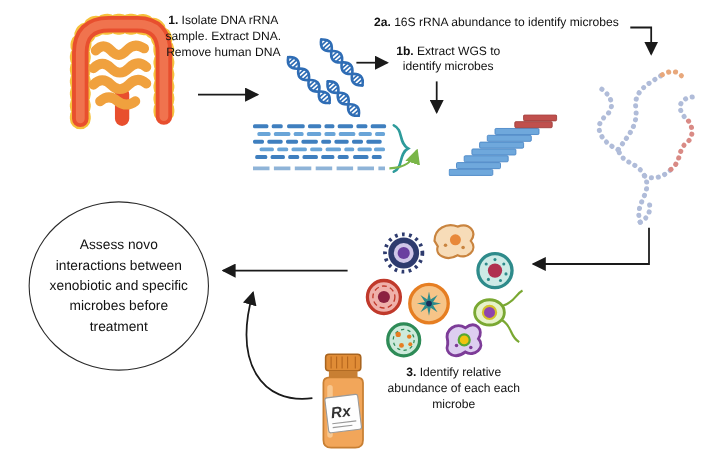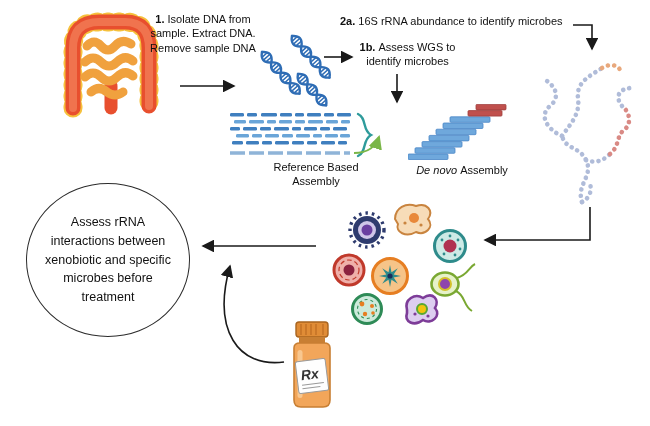--- a/index.html
+++ b/index.html
@@ -35,21 +35,21 @@
     <path d="M56,80 L56,102" stroke="#e84f2e" stroke-width="13" stroke-linecap="round" fill="none"></path>
     <g stroke="#f0a13e" stroke-width="9" stroke-linecap="round" fill="none">
       <path d="M32,40 Q39,32 46,40 Q53,48 60,40 Q67,32 76,38"></path>
       <path d="M30,56 Q38,48 46,56 Q54,64 62,56 Q70,48 78,55"></path>
       <path d="M30,71 Q38,63 46,71 Q54,79 62,71 Q70,63 78,70"></path>
       <path d="M36,86 Q44,79 52,86 Q60,92 68,86"></path>
     </g>
   </svg>
 
   <div class="txt s1">
-    <b class="num">1.</b><span>Isolate DNA from sample. Extract DNA. Remove sample DNA</span>
+    <b class="num">1.</b><span>Isolate DNA rRNA sample. Extract DNA. Remove human DNA</span>
   </div>
 
   <svg class="abs" style="left:246px;top:12px" width="96" height="108" viewBox="0 0 96 108">
     <g transform="translate(16,40) rotate(-42)" stroke="#2f6db5" stroke-width="2.4" fill="none" stroke-linecap="round">
       <path d="M0,0 Q9,7 0,14 Q-9,21 0,28 Q9,35 0,42 Q-9,49 0,56"></path>
       <path d="M0,0 Q-9,7 0,14 Q9,21 0,28 Q-9,35 0,42 Q9,49 0,56"></path>
       <g stroke-width="1.5">
         <line x1="-3.3" y1="4" x2="3.3" y2="4"></line>
           <line x1="-4.4" y1="7" x2="4.4" y2="7"></line>
           <line x1="-3.3" y1="10" x2="3.3" y2="10"></line>
@@ -96,21 +96,21 @@
           <line x1="-4.4" y1="35" x2="4.4" y2="35"></line>
           <line x1="-3.3" y1="38" x2="3.3" y2="38"></line>
       </g>
     </g>
   </svg>
 
   <div class="txt s2a">
     <b class="num">2a.</b><span>16S rRNA abundance to identify microbes</span>
   </div>
   <div class="txt s2b">
-    <b class="num">1b.</b><span>Assess WGS to identify microbes</span>
+    <b class="num">1b.</b><span>Extract WGS to identify microbes</span>
   </div>
 
   <svg class="abs" style="left:228px;top:112px" width="170" height="48" viewBox="0 0 170 48">
     <defs>
       <marker id="ahg" markerWidth="7" markerHeight="7" refX="6" refY="3.5" orient="auto">
         <path d="M0,0 L7,3.5 L0,7 Z" fill="#7ab648"></path>
       </marker>
     </defs>
     <g fill="#3f7fbf">
       <rect x="2" y="1" width="14" height="3.6" rx="1.4"></rect>
@@ -159,40 +159,36 @@
         <rect x="47" y="29" width="14" height="3.6" rx="1.4"></rect>
         <rect x="64" y="29" width="12" height="3.6" rx="1.4"></rect>
         <rect x="79" y="29" width="10" height="3.6" rx="1.4"></rect>
         <rect x="93" y="29" width="14" height="3.6" rx="1.4"></rect>
         <rect x="110" y="29" width="9" height="3.6" rx="1.4"></rect>
     </g>
     <line x1="2" y1="41" x2="122" y2="41" stroke="#8fb4d8" stroke-width="3.4" stroke-dasharray="15 4"></line>
     <path d="M130,2 C139,6 134,18 143,23 C134,28 139,40 130,44" fill="none" stroke="#2e9b9b" stroke-width="2.4" stroke-linecap="round"></path>
     <path d="M126,41 C140,41 148,34 151,25" fill="none" stroke="#7ab648" stroke-width="2" marker-end="url(#ahg)"></path>
   </svg>
-  <div class="txt lab-ref">Reference Based Assembly</div>
 
   <svg class="abs" style="left:408px;top:104px" width="106" height="58" viewBox="0 0 106 58">
     <g fill="#6fa8dc" stroke="#4a86c6" stroke-width="0.8">
       <rect x="0" y="50" width="40" height="5.5" rx="1"></rect>
       <rect x="7" y="43.8" width="40" height="5.5" rx="1"></rect>
       <rect x="14" y="37.6" width="40" height="5.5" rx="1"></rect>
       <rect x="21" y="31.4" width="40" height="5.5" rx="1"></rect>
       <rect x="28" y="25.2" width="40" height="5.5" rx="1"></rect>
       <rect x="35" y="19" width="40" height="5.5" rx="1"></rect>
       <rect x="42" y="12.8" width="40" height="5.5" rx="1"></rect>
     </g>
     <g fill="#c0504d" stroke="#9e3d3b" stroke-width="0.8">
       <rect x="60" y="6.6" width="34" height="5.5" rx="1"></rect>
       <rect x="68" y="0.4" width="30" height="5.5" rx="1"></rect>
     </g>
   </svg>
-  <div class="txt lab-dn">
-    <i>De novo</i><span class="dn-rest">Assembly</span>
-  </div>
 
   <svg class="abs" style="left:520px;top:52px" width="125" height="155" viewBox="0 0 125 155">
     <g fill="none" stroke-linecap="round" stroke-width="4.6" stroke-dasharray="0.1 6.2">
       <path stroke="#b0bcd9" d="M62,150 C56,132 74,124 66,108 C59,94 46,98 42,84"></path>
       <path stroke="#b0bcd9" d="M42,84 C28,78 18,64 30,54 C42,44 34,32 22,26"></path>
       <path stroke="#b0bcd9" d="M42,84 C52,70 60,62 58,46 C56,30 70,24 82,16"></path>
       <path stroke="#b0bcd9" d="M66,108 C76,112 84,108 90,102"></path>
       <path stroke="#d98a85" d="M90,102 C100,94 96,84 104,78 C112,72 110,60 102,54"></path>
       <path stroke="#b0bcd9" d="M102,54 C94,44 100,36 112,36"></path>
       <path stroke="#e8a87c" d="M82,16 C92,10 100,14 102,22"></path>
@@ -253,21 +249,21 @@
     </g>
     <g>
       <path d="M85,118 C82,107 93,101 101,106 C111,99 118,108 113,116 C120,124 109,133 101,128 C92,135 82,130 85,121 Z" fill="#ddcef0" stroke="#7d3c98" stroke-width="2.6"></path>
       <circle cx="100" cy="117" r="5" fill="#f1c40f" stroke="#58a832" stroke-width="2"></circle>
       <circle cx="93" cy="122" r="1.6" fill="#7d3c98"></circle>
       <circle cx="106" cy="124" r="1.6" fill="#7d3c98"></circle>
     </g>
   </svg>
 
   <div class="big-circle">
-    <span>Assess rRNA interactions between xenobiotic and specific microbes before treatment</span>
+    <span>Assess novo interactions between xenobiotic and specific microbes before treatment</span>
   </div>
 
   <svg class="abs" style="left:282px;top:320px" width="62" height="92" viewBox="0 0 62 92">
     <rect x="14" y="2" width="32" height="15" rx="3" fill="#e08c36" stroke="#a8641f" stroke-width="1.4"></rect>
     <g stroke="#b5651d" stroke-width="1">
       <line x1="19" y1="4" x2="19" y2="15"></line>
         <line x1="24" y1="4" x2="24" y2="15"></line>
         <line x1="29" y1="4" x2="29" y2="15"></line>
       <line x1="34" y1="4" x2="34" y2="15"></line>
         <line x1="41" y1="4" x2="41" y2="15"></line>
@@ -276,20 +272,23 @@
     <path d="M12,28 Q12,23 18,23 L42,23 Q48,23 48,28 L48,80 Q48,87 41,87 L19,87 Q12,87 12,80 Z" fill="#f2a65a" stroke="#c87f33" stroke-width="1.6"></path>
     <rect x="15.5" y="30" width="5" height="48" rx="2.5" fill="#f8c78f"></rect>
     <g transform="rotate(-7 30 56)">
       <rect x="15" y="40" width="30" height="32" rx="2" fill="#fefefe" stroke="#9a9a9a" stroke-width="1"></rect>
       <text x="19" y="59" font-size="14" font-style="italic" font-weight="bold" fill="#333">Rx</text>
       <line x1="19" y1="64" x2="41" y2="64" stroke="#999" stroke-width="1"></line>
       <line x1="19" y1="67.5" x2="37" y2="67.5" stroke="#999" stroke-width="1"></line>
     </g>
   </svg>
 
+  <div class="txt s3">
+    <b class="num">3.</b><span>Identify relative abundance of each each microbe</span>
+  </div>
 
   <svg class="abs arrows" style="left:0;top:0" width="650" height="426" viewBox="0 0 650 426">
     <defs>
       <marker id="ah" markerWidth="8" markerHeight="8" refX="7" refY="4" orient="auto">
         <path d="M0,0 L8,4 L0,8 Z" fill="#1a1a1a"></path>
       </marker>
     </defs>
     <path class="ar" d="M180,86 L234,86"></path>
     <path class="ar" d="M324,57 L352,57"></path>
     <path class="ar" d="M573,25 L592,25 L592,49"></path>

